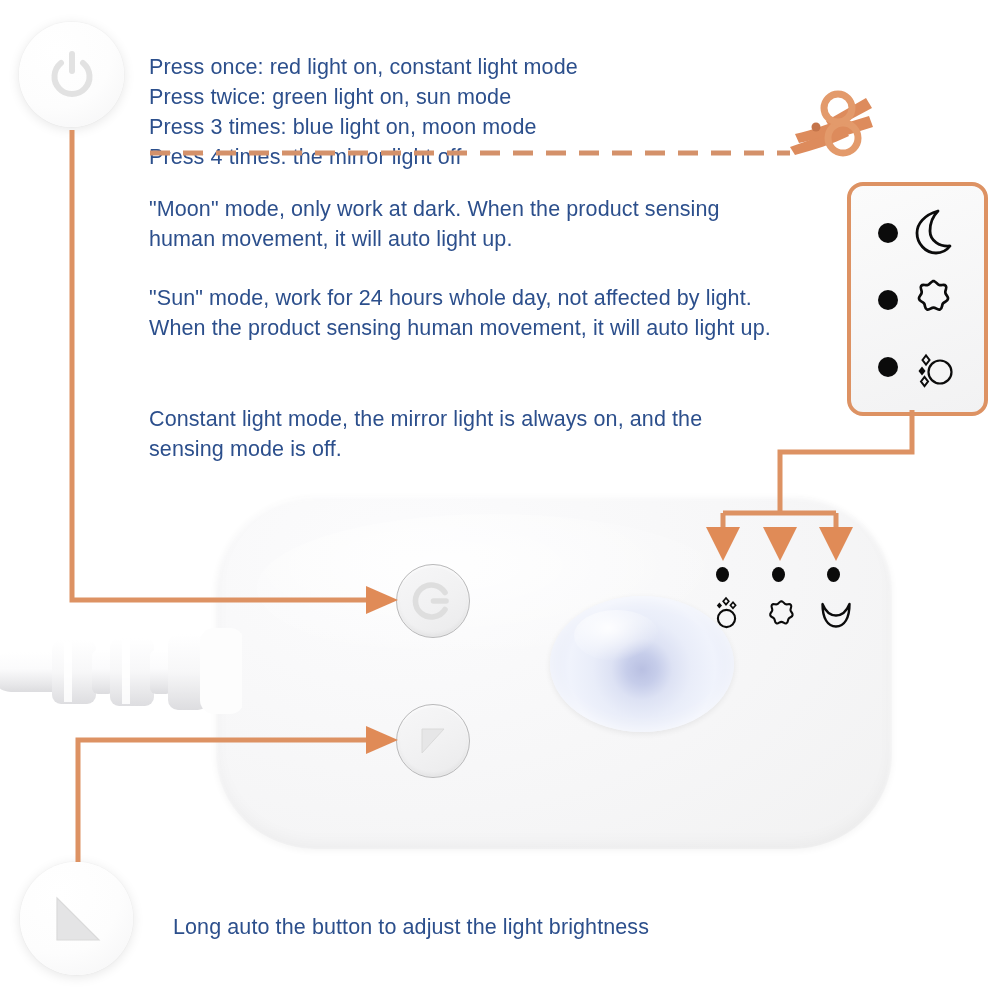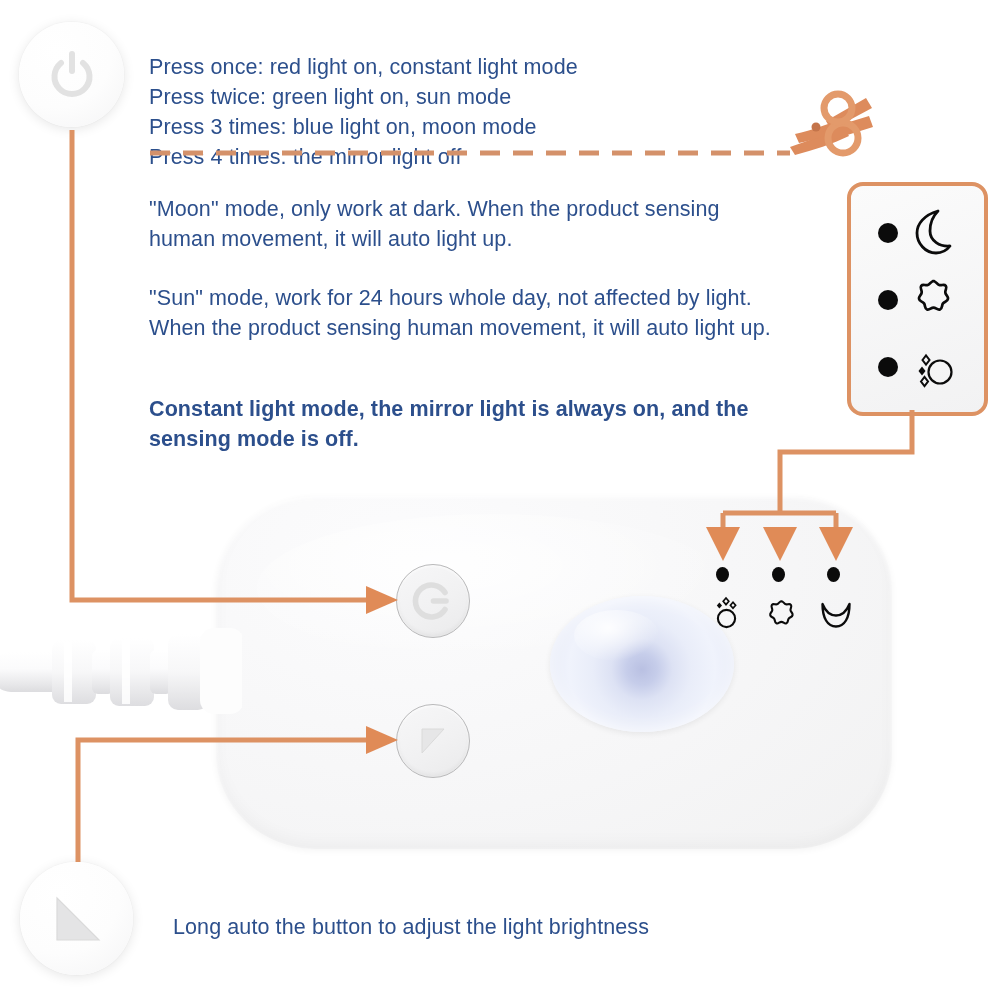--- a/index.html
+++ b/index.html
@@ -6,21 +6,21 @@
   body{width:1000px;height:1000px;position:relative;overflow:hidden;
        font-family:"Liberation Sans","DejaVu Sans",sans-serif;}
   #stage{position:absolute;inset:0;width:1000px;height:1000px;}
 
   .txt{position:absolute;color:#2c4f8c;font-size:21.5px;line-height:30px;
        letter-spacing:.1px;white-space:pre-line;}
 
   #press-list{left:149px;top:12px;width:560px;margin-top:40px;}
   #para-moon{left:149px;top:194px;width:600px;}
   #para-sun{left:149px;top:283px;width:625px;}
-  #para-const{left:149px;top:394px;width:620px;font-weight:bold;}
+  #para-const{left:149px;top:404px;width:620px;}
   #caption-bottom{left:173px;top:912px;width:640px;}
 
   
   #device{position:absolute;left:216px;top:496px;width:676px;height:353px;
           border-radius:100px/95px;
           background:
             radial-gradient(120% 150% at 28% 18%,#fcfcfd 0%,#f6f6f7 48%,#efefef 100%);
           box-shadow:inset 0 2px 5px rgba(255,255,255,.95),
                      inset 0 -6px 16px rgba(0,0,0,.035),
                      0 2px 7px rgba(0,0,0,.045);}

